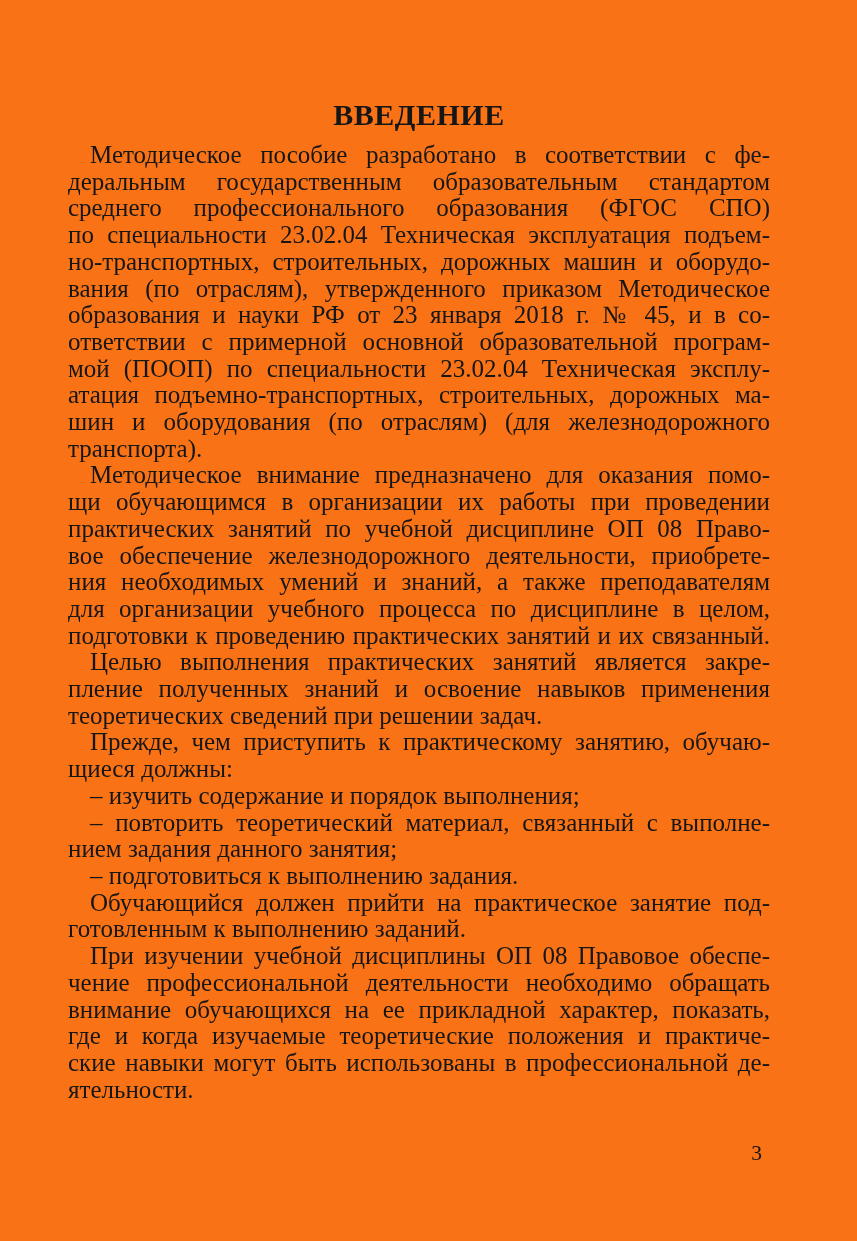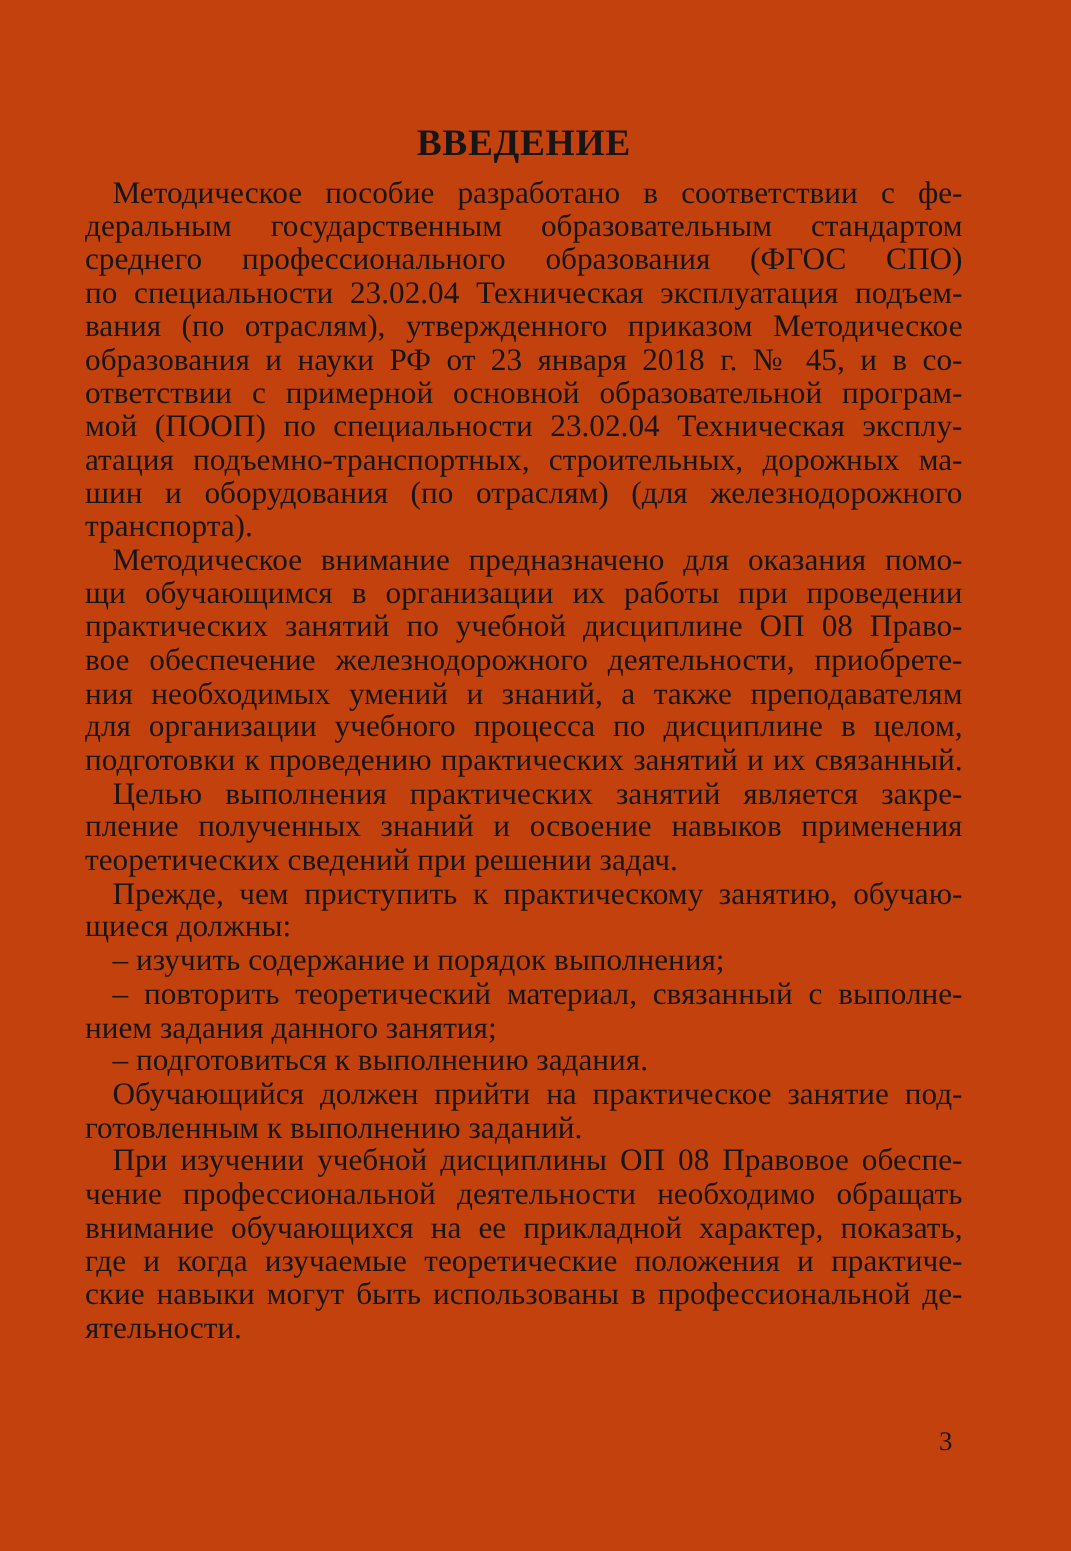--- a/index.html
+++ b/index.html
@@ -4,21 +4,21 @@
 <style>
   html, body {
     margin: 0;
     padding: 0;
     background: #ffffff;
   }
   .page {
     position: relative;
     width: 857px;
     height: 1241px;
-    background: #c2410c;
+    background: #f97316;
     overflow: hidden;
     font-family: "Liberation Serif", "DejaVu Serif", serif;
     color: #161616;
   }
   .content {
     position: absolute;
     left: 68px;
     top: 99px;
     width: 702px;
   }
@@ -61,20 +61,21 @@
 
 <div class="page">
   <div class="content">
     <h1 class="doc-title">ВВЕДЕНИЕ</h1>
     <div>
         <div class="para">
           <div class="line just ind">Методическое пособие разработано в соответствии с фе-</div>
           <div class="line just">деральным государственным образовательным стандартом</div>
           <div class="line just">среднего профессионального образования (ФГОС СПО)</div>
           <div class="line just">по специальности 23.02.04 Техническая эксплуатация подъем-</div>
+          <div class="line just">но-транспортных, строительных, дорожных машин и оборудо-</div>
           <div class="line just">вания (по отраслям), утвержденного приказом Методическое</div>
           <div class="line just">образования и науки РФ от 23 января 2018 г. № 45, и в со-</div>
           <div class="line just">ответствии с примерной основной образовательной програм-</div>
           <div class="line just">мой (ПООП) по специальности 23.02.04 Техническая эксплу-</div>
           <div class="line just">атация подъемно-транспортных, строительных, дорожных ма-</div>
           <div class="line just">шин и оборудования (по отраслям) (для железнодорожного</div>
           <div class="line">транспорта).</div>
         </div>
         <div class="para">
           <div class="line just ind">Методическое внимание предназначено для оказания помо-</div>

